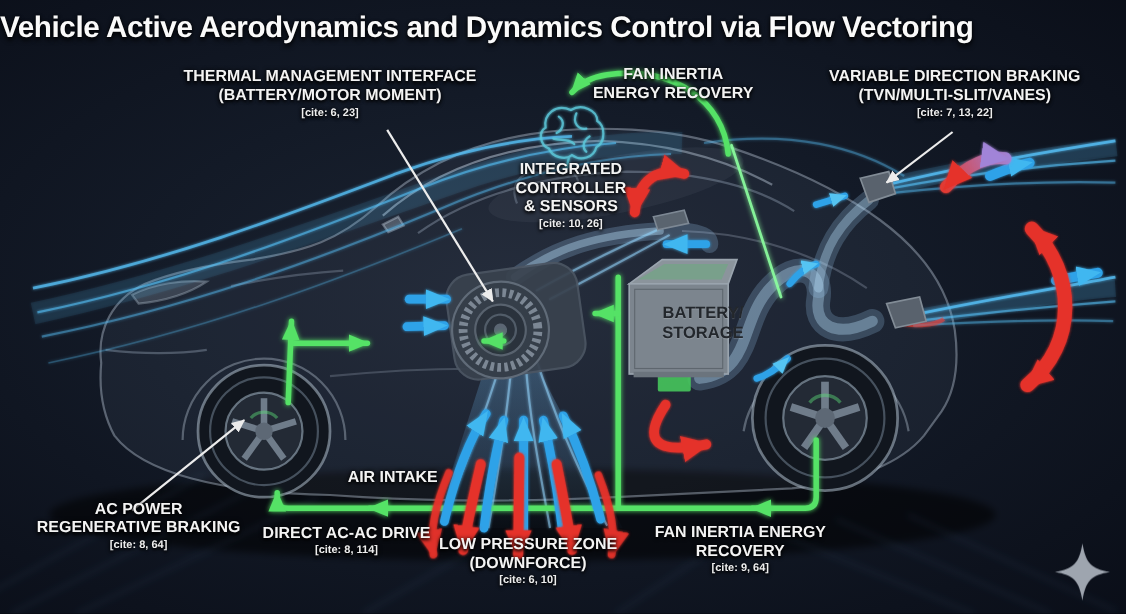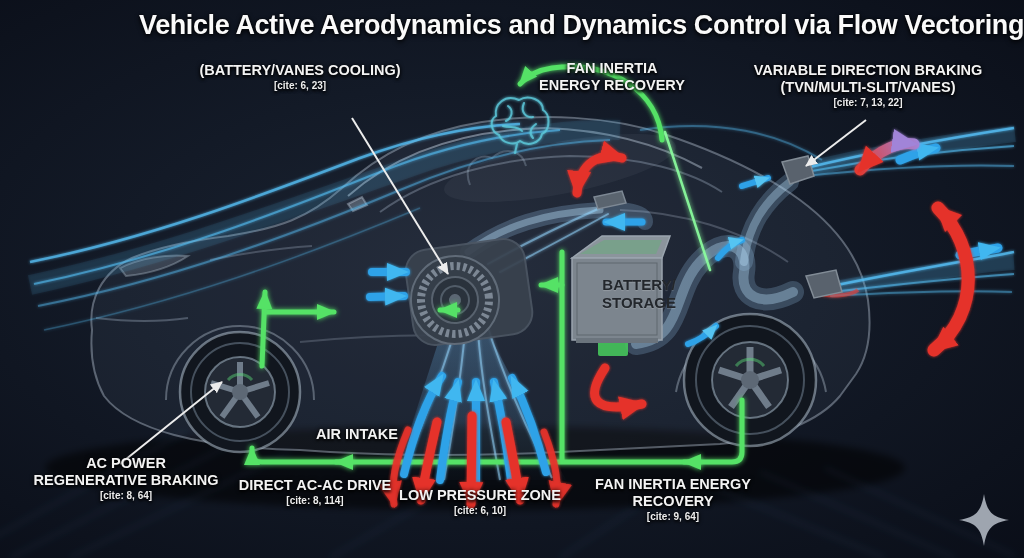--- a/index.html
+++ b/index.html
@@ -3,21 +3,21 @@
 <meta charset="utf-8">
 <style>
   html,body{margin:0;padding:0;background:#05070c;}
   .stage{
     position:relative;width:1024px;height:558px;overflow:hidden;
     background:radial-gradient(ellipse at 46% 48%, #1c2432 0%, #131a27 45%, #0a0e18 100%);
     font-family:"Liberation Sans", sans-serif;
   }
   svg{position:absolute;inset:0;}
   .title{
-    position:absolute;top:10px;left:0;right:0;text-align:right;
+    position:absolute;top:10px;left:0;right:0;text-align:left;
     font-size:27px;font-weight:800;letter-spacing:-0.4px;color:#fafafa;
     text-shadow:0 2px 5px rgba(0,0,0,.95), 0 0 2px #000;white-space:nowrap;
   }
   .lbl{
     position:absolute;transform:translateX(-50%);text-align:center;
     color:#f3f3f3;font-weight:700;font-size:14.5px;line-height:1.18;
     white-space:nowrap;
     text-shadow:0 0 4px #000, 0 2px 3px rgba(0,0,0,.95);
   }
   .lbl .ln{display:block;}
@@ -284,35 +284,42 @@
       <path d="M 536 124 C 530 128 529 134 533 138"></path>
       <path d="M 517 144 L 515 153"></path>
     </g>
 
     <path fill="#b3bac4" opacity="0.88" d="M 984 494 C 987 512 992 517 1009 520 C 992 523 987 528 984 546 C 981 528 976 523 959 520 C 976 517 981 512 984 494 Z"></path>
   </svg>
 
   <div class="title">Vehicle Active Aerodynamics and Dynamics Control via Flow Vectoring</div>
 
   <div class="lbl" style="left:300px;top:62px">
-    <span class="ln">(BATTERY/VANES COOLING)</span>
+    <span class="ln">THERMAL MANAGEMENT INTERFACE</span>
+    <span class="ln">(BATTERY/MOTOR MOMENT)</span>
     <span class="cite">[cite: 6, 23]</span>
   </div>
 
   <div class="lbl" style="left:612px;top:60px">
     <span class="ln">FAN INERTIA</span>
     <span class="ln">ENERGY RECOVERY</span>
   </div>
 
   <div class="lbl" style="left:868px;top:62px">
     <span class="ln">VARIABLE DIRECTION BRAKING</span>
     <span class="ln">(TVN/MULTI-SLIT/VANES)</span>
     <span class="cite">[cite: 7, 13, 22]</span>
   </div>
 
+  <div class="lbl" style="left:519px;top:146px">
+    <span class="ln">INTEGRATED</span>
+    <span class="ln">CONTROLLER</span>
+    <span class="ln">&amp; SENSORS</span>
+    <span class="cite">[cite: 10, 26]</span>
+  </div>
 
   <div class="lbl lbl-dark" style="left:618px;top:276px">
     <span class="ln">BATTERY/</span>
     <span class="ln">STORAGE</span>
   </div>
 
 
   <div class="lbl" style="left:357px;top:426px">
     <span class="ln">AIR INTAKE</span>
   </div>
@@ -323,20 +330,21 @@
     <span class="cite">[cite: 8, 64]</span>
   </div>
 
   <div class="lbl" style="left:315px;top:477px">
     <span class="ln">DIRECT AC-AC DRIVE</span>
     <span class="cite">[cite: 8, 114]</span>
   </div>
 
   <div class="lbl" style="left:480px;top:487px">
     <span class="ln">LOW PRESSURE ZONE</span>
+    <span class="ln">(DOWNFORCE)</span>
     <span class="cite">[cite: 6, 10]</span>
   </div>
 
   <div class="lbl" style="left:673px;top:476px">
     <span class="ln">FAN INERTIA ENERGY</span>
     <span class="ln">RECOVERY</span>
     <span class="cite">[cite: 9, 64]</span>
   </div>
 
 </div>

